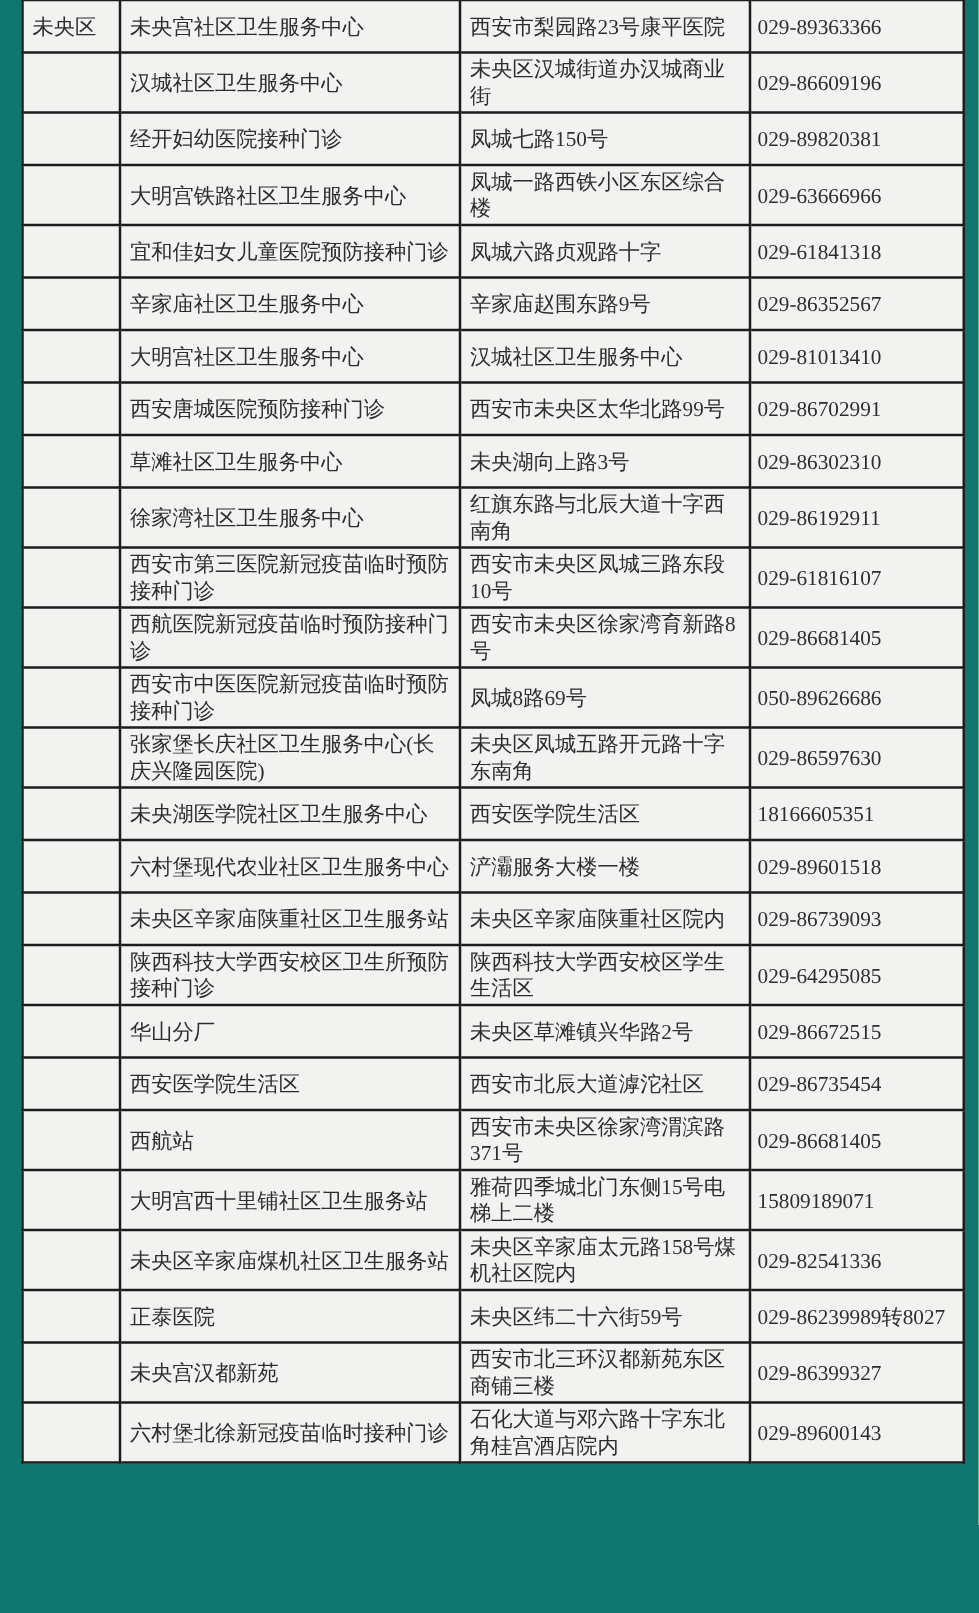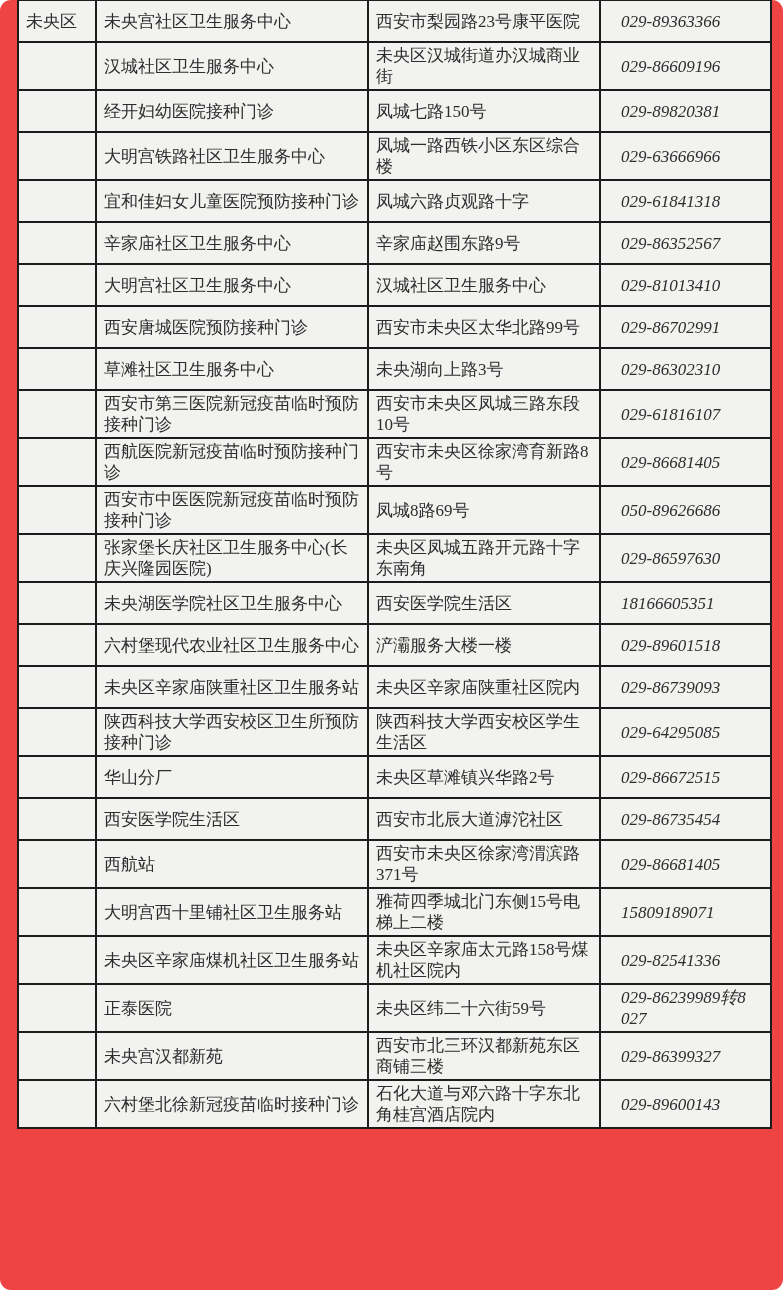--- a/index.html
+++ b/index.html
@@ -3,24 +3,23 @@
 <meta charset="utf-8">
 <style>
   html, body {
     margin: 0;
     padding: 0;
   }
   .page {
     position: relative;
     width: 783px;
     height: 1290px;
-    background: #ef4444;
+    background: #0f766e;
     overflow: hidden;
     font-family: "Liberation Serif", "DejaVu Serif", serif;
-    border-radius: 11px;
   }
   table.sites {
     position: absolute;
     left: 17px;
     top: -1px;
     width: 753px;
     border-collapse: collapse;
     table-layout: fixed;
     background: #f2f2f0;
   }
@@ -33,24 +32,23 @@
     height: 36px;
     padding: 2px 7px;
     vertical-align: middle;
     font-size: 17px;
     line-height: 21px;
     color: #2d2d2d;
     word-wrap: break-word;
     overflow-wrap: break-word;
   }
   td.cell.phone {
-    padding: 2px 20px;
+    padding: 2px 5px;
     word-break: break-all;
     letter-spacing: 0;
-    font-style: italic;
   }
   td.cell.district {
     text-align: left;
   }
 </style>
 </head>
 <body>
 
 <div class="page">
   <table class="sites">
@@ -110,20 +108,26 @@
     <td class="cell phone">029-86702991</td>
   </tr>
         <tr>
     <td class="cell district"></td>
     <td class="cell name">草滩社区卫生服务中心</td>
     <td class="cell address">未央湖向上路3号</td>
     <td class="cell phone">029-86302310</td>
   </tr>
         <tr>
     <td class="cell district"></td>
+    <td class="cell name">徐家湾社区卫生服务中心</td>
+    <td class="cell address">红旗东路与北辰大道十字西南角</td>
+    <td class="cell phone">029-86192911</td>
+  </tr>
+        <tr>
+    <td class="cell district"></td>
     <td class="cell name">西安市第三医院新冠疫苗临时预防接种门诊</td>
     <td class="cell address">西安市未央区凤城三路东段10号</td>
     <td class="cell phone">029-61816107</td>
   </tr>
         <tr>
     <td class="cell district"></td>
     <td class="cell name">西航医院新冠疫苗临时预防接种门诊</td>
     <td class="cell address">西安市未央区徐家湾育新路8号</td>
     <td class="cell phone">029-86681405</td>
   </tr>

